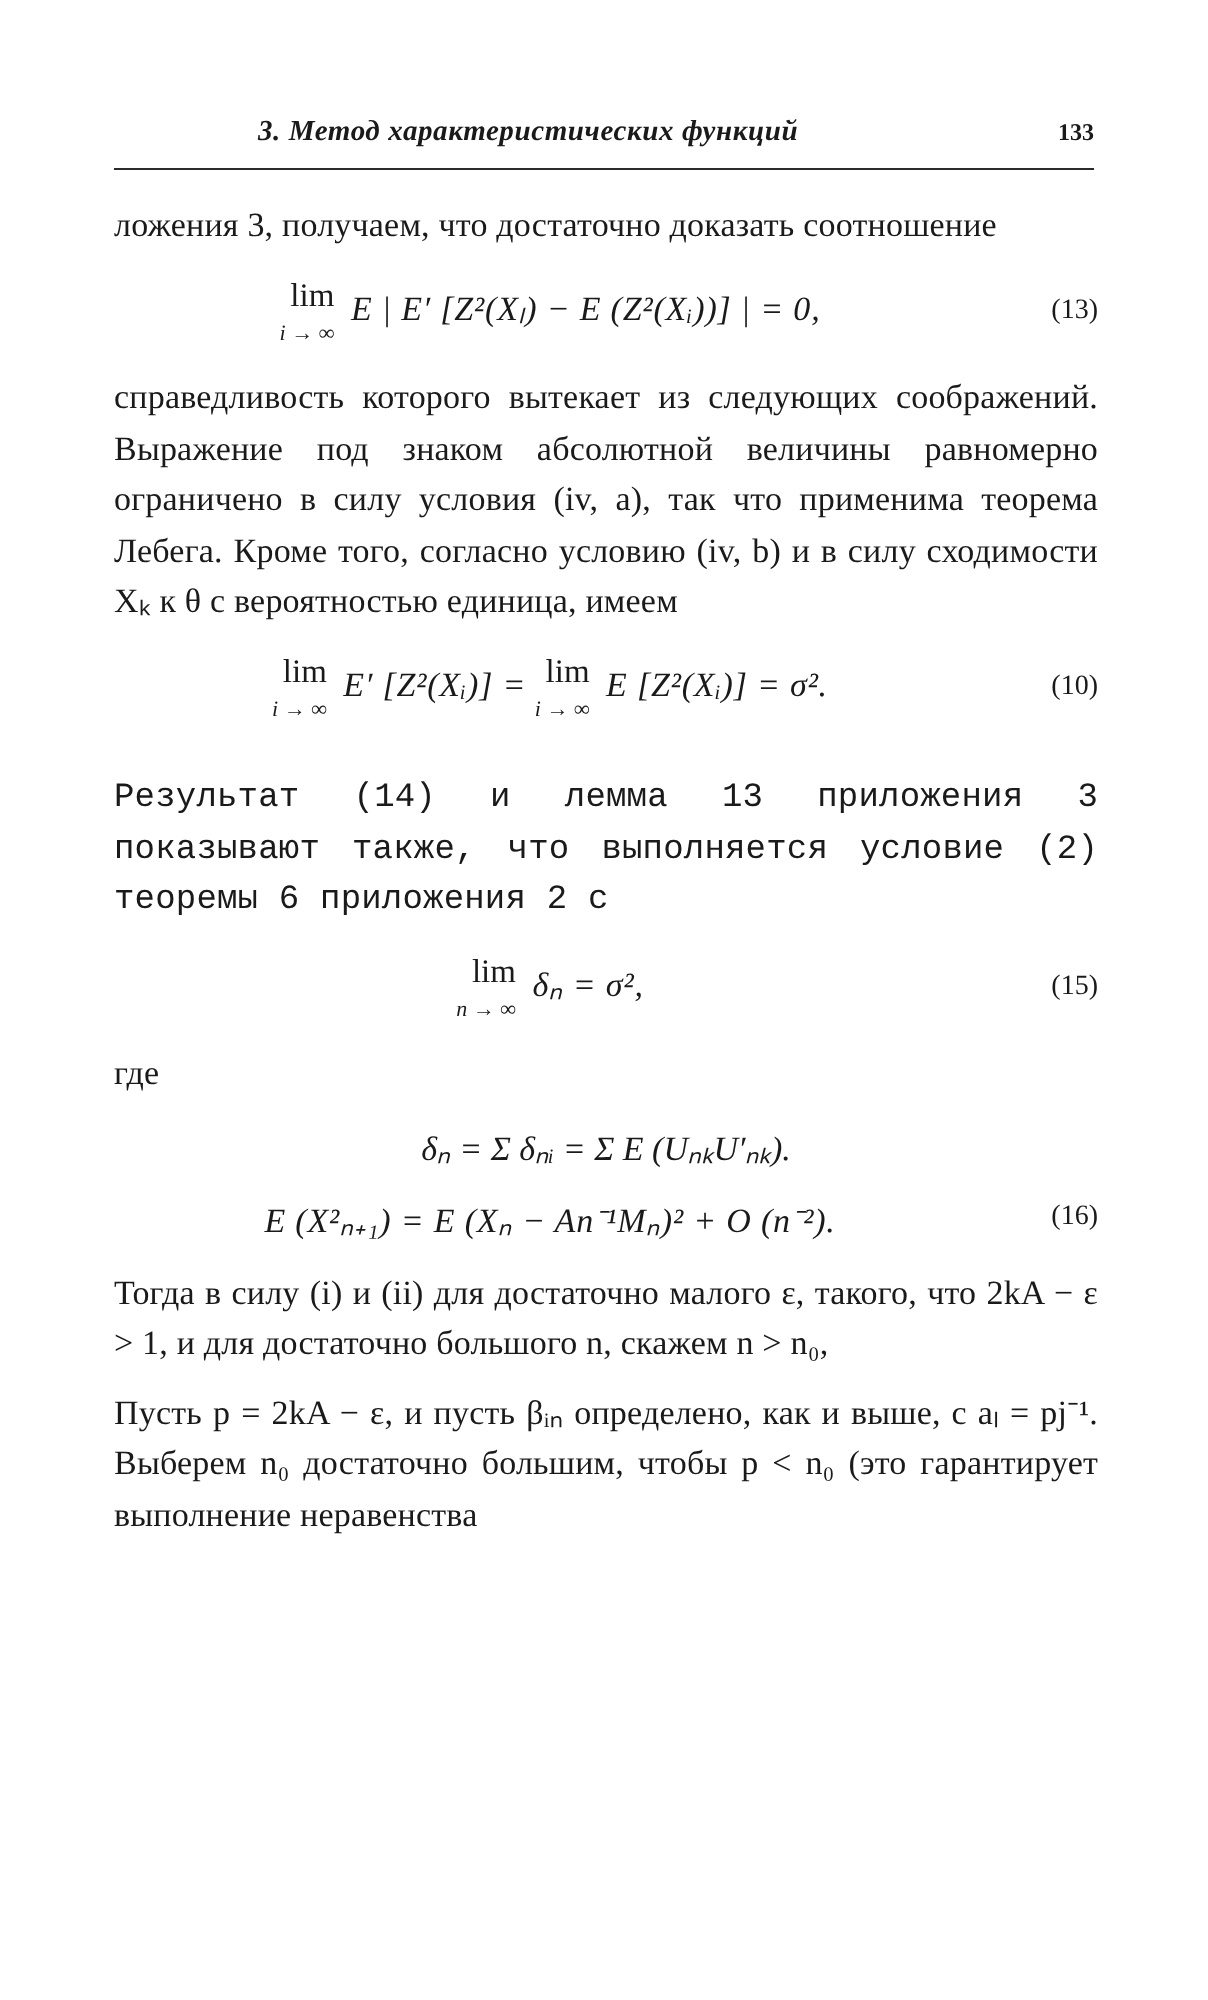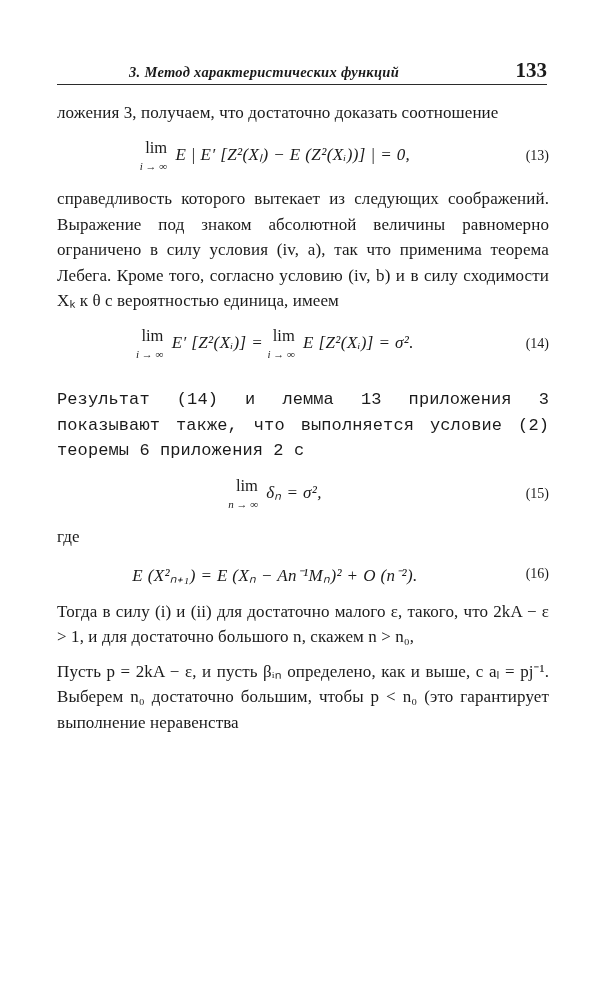--- a/index.html
+++ b/index.html
@@ -34,21 +34,21 @@
   }
   .header-title {
     font-style: italic;
     font-weight: bold;
     font-size: 14.5px;
     letter-spacing: 0.3px;
     margin-left: 72px;
   }
   .header-page {
     font-weight: bold;
-    font-size: 21px;
+    font-size: 12px;
   }
   .header-rule {
     position: absolute;
     top: 84px;
     left: 57px;
     width: 490px;
     height: 1.3px;
     background: #2b2b2b;
   }
   .content {
@@ -139,38 +139,41 @@
           <span class="lim-top">lim</span><br>
           <span class="lim-bot">i → ∞</span>
         </span>
         <span class="it eqsp">E′ [Z²(Xᵢ)] =</span>
         <span class="lim">
           <span class="lim-top">lim</span><br>
           <span class="lim-bot">i → ∞</span>
         </span>
         <span class="it eqsp">E [Z²(Xᵢ)] = σ².</span>
       </div>
-      <div class="eq-num">(14)</div>
+      <div class="eq-num">(10)</div>
     </div>
 
     <p class="para gap">Результат (14) и лемма 13 приложения 3 показывают также, что выполняется условие (2) теоремы 6 приложения 2 с</p>
 
     <div class="eq-row">
       <div class="eq-body">
         <span class="lim">
           <span class="lim-top">lim</span><br>
           <span class="lim-bot">n → ∞</span>
         </span>
         <span class="it eqsp">δₙ = σ²,</span>
       </div>
       <div class="eq-num">(15)</div>
     </div>
 
     <p class="para gap-small">где</p>
 
+    <div class="eq-center-only">
+      <span class="it">δₙ = Σ δₙᵢ = Σ E (UₙₖU′ₙₖ).</span>
+    </div>
 
 
     <div class="eq-row">
       <div class="eq-body">
         <span class="it eqsp">E (X²ₙ₊₁) = E (Xₙ − An⁻¹Mₙ)² + O (n⁻²).</span>
       </div>
       <div class="eq-num">(16)</div>
     </div>
 
     <p class="para gap-small">Тогда в силу (i) и (ii) для достаточно малого ε, такого, что 2kA − ε &gt; 1, и для достаточно большого n, скажем n &gt; n₀,</p>

